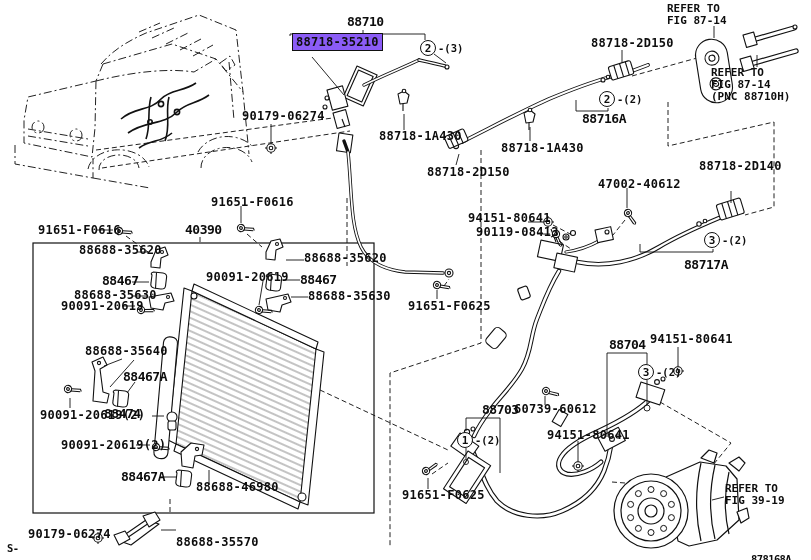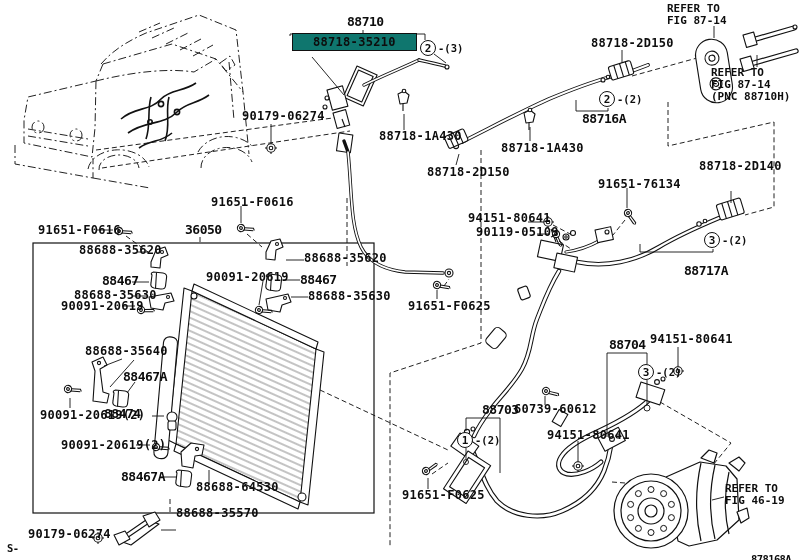--- a/index.html
+++ b/index.html
@@ -2,21 +2,21 @@
 <html><head>
 <meta charset="utf-8">
 <style>
   html,body{margin:0;padding:0;background:#e8e8e8;}
   .stage{position:relative;width:811px;height:560px;background:#ffffff;overflow:hidden;
          font-family:"DejaVu Sans Mono","Liberation Mono",monospace;}
   svg.art{position:absolute;left:0;top:0;}
   .lbl{position:absolute;font-weight:bold;font-size:12px;letter-spacing:0.3px;
        color:#0d0d0d;white-space:nowrap;line-height:1;}
   .big{font-size:13px;letter-spacing:-0.5px;}
-  .boxed{border:1.6px solid #111;padding:2px 20px;background:#0f766e;}
+  .boxed{border:1.6px solid #111;padding:2px 3px;background:#8b5cf6;}
   .callout{position:absolute;display:flex;align-items:center;gap:2px;}
   .cnum{display:inline-flex;width:14px;height:14px;border:1.5px solid #111;border-radius:50%;
         align-items:center;justify-content:center;font-size:11px;font-weight:bold;color:#0d0d0d;
         background:#fff;}
   .cqty{font-size:10.5px;font-weight:bold;color:#0d0d0d;}
   .note{position:absolute;font-weight:bold;font-size:11px;line-height:12px;color:#0d0d0d;white-space:pre;}
   .code{position:absolute;font-weight:bold;font-size:10.5px;letter-spacing:-0.6px;color:#0d0d0d;}
 </style>
 </head>
 <body>
@@ -358,44 +358,44 @@
 </svg>
 
 <div class="lbl big" style="left:347px;top:15px">88710</div>
 <div class="lbl boxed" style="left:292px;top:33px">88718-35210</div>
 <div class="lbl" style="left:242px;top:110px">90179-06274</div>
 <div class="lbl" style="left:379px;top:130px">88718-1A430</div>
 <div class="lbl" style="left:427px;top:166px">88718-2D150</div>
 <div class="lbl" style="left:591px;top:37px">88718-2D150</div>
 <div class="lbl big" style="left:582px;top:112px">88716A</div>
 <div class="lbl" style="left:501px;top:142px">88718-1A430</div>
-<div class="lbl" style="left:598px;top:178px">91651-76134</div>
+<div class="lbl" style="left:598px;top:178px">47002-40612</div>
 <div class="lbl" style="left:699px;top:160px">88718-2D140</div>
-<div class="lbl big" style="left:684px;top:264px">88717A</div>
+<div class="lbl big" style="left:684px;top:258px">88717A</div>
 <div class="lbl" style="left:468px;top:212px">94151-80641</div>
-<div class="lbl" style="left:476px;top:226px">90119-05109</div>
+<div class="lbl" style="left:476px;top:226px">90119-08413</div>
 <div class="lbl" style="left:211px;top:196px">91651-F0616</div>
-<div class="lbl big" style="left:185px;top:223px">36050</div>
+<div class="lbl big" style="left:185px;top:223px">40390</div>
 <div class="lbl" style="left:38px;top:224px">91651-F0616</div>
 <div class="lbl" style="left:79px;top:244px">88688-35620</div>
 <div class="lbl big" style="left:102px;top:274px">88467</div>
 <div class="lbl" style="left:74px;top:289px">88688-35630</div>
 <div class="lbl" style="left:61px;top:300px">90091-20619</div>
 <div class="lbl" style="left:206px;top:271px">90091-20619</div>
 <div class="lbl" style="left:304px;top:252px">88688-35620</div>
 <div class="lbl big" style="left:300px;top:273px">88467</div>
 <div class="lbl" style="left:308px;top:290px">88688-35630</div>
 <div class="lbl" style="left:85px;top:345px">88688-35640</div>
 <div class="lbl big" style="left:123px;top:370px">88467A</div>
 <div class="lbl" style="left:40px;top:409px">90091-20619(2)</div>
 <div class="lbl big" style="left:104px;top:407px">88474</div>
 <div class="lbl" style="left:61px;top:439px">90091-20619(2)</div>
 <div class="lbl big" style="left:121px;top:470px">88467A</div>
-<div class="lbl" style="left:196px;top:481px">88688-64530</div>
-<div class="lbl" style="left:176px;top:507px">88688-35570</div>
+<div class="lbl" style="left:196px;top:481px">88688-46980</div>
+<div class="lbl" style="left:176px;top:536px">88688-35570</div>
 <div class="lbl" style="left:28px;top:528px">90179-06274</div>
 <div class="lbl" style="left:408px;top:300px">91651-F0625</div>
 <div class="lbl big" style="left:609px;top:338px">88704</div>
 <div class="lbl" style="left:650px;top:333px">94151-80641</div>
 <div class="lbl big" style="left:482px;top:403px">88703</div>
 <div class="lbl" style="left:514px;top:403px">60739-60612</div>
 <div class="lbl" style="left:547px;top:429px">94151-80641</div>
 <div class="lbl" style="left:402px;top:489px">91651-F0625</div>
 
 <div class="callout" style="left:420px;top:40px">
@@ -414,18 +414,18 @@
   <span class="cnum">3</span>
       <span class="cqty">-(2)</span>
 </div>
 <div class="callout" style="left:457px;top:432px">
   <span class="cnum">1</span>
       <span class="cqty">-(2)</span>
 </div>
 
 <div class="note" style="left:667px;top:3px"><span>REFER TO</span><br><span>FIG 87-14</span></div>
 <div class="note" style="left:711px;top:67px"><span>REFER TO</span><br><span>FIG 87-14</span><br><span>(PNC 88710H)</span></div>
-<div class="note" style="left:725px;top:483px"><span>REFER TO</span><br><span>FIG 46-19</span></div>
+<div class="note" style="left:725px;top:483px"><span>REFER TO</span><br><span>FIG 39-19</span></div>
 
 <div class="code" style="left:751px;top:553px">878168A</div>
 <div class="code" style="left:7px;top:542px">S-</div>
 
 </div>
 
 </body></html>

